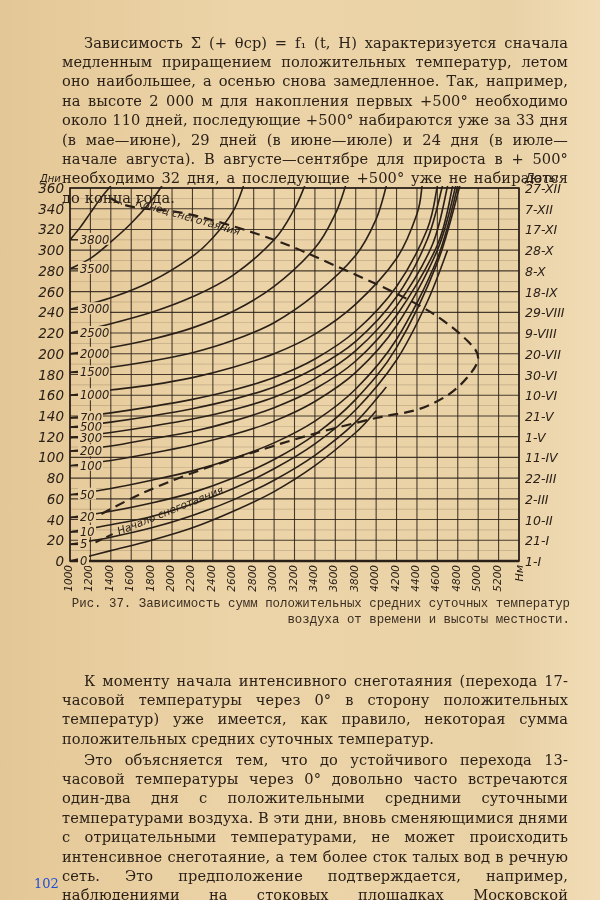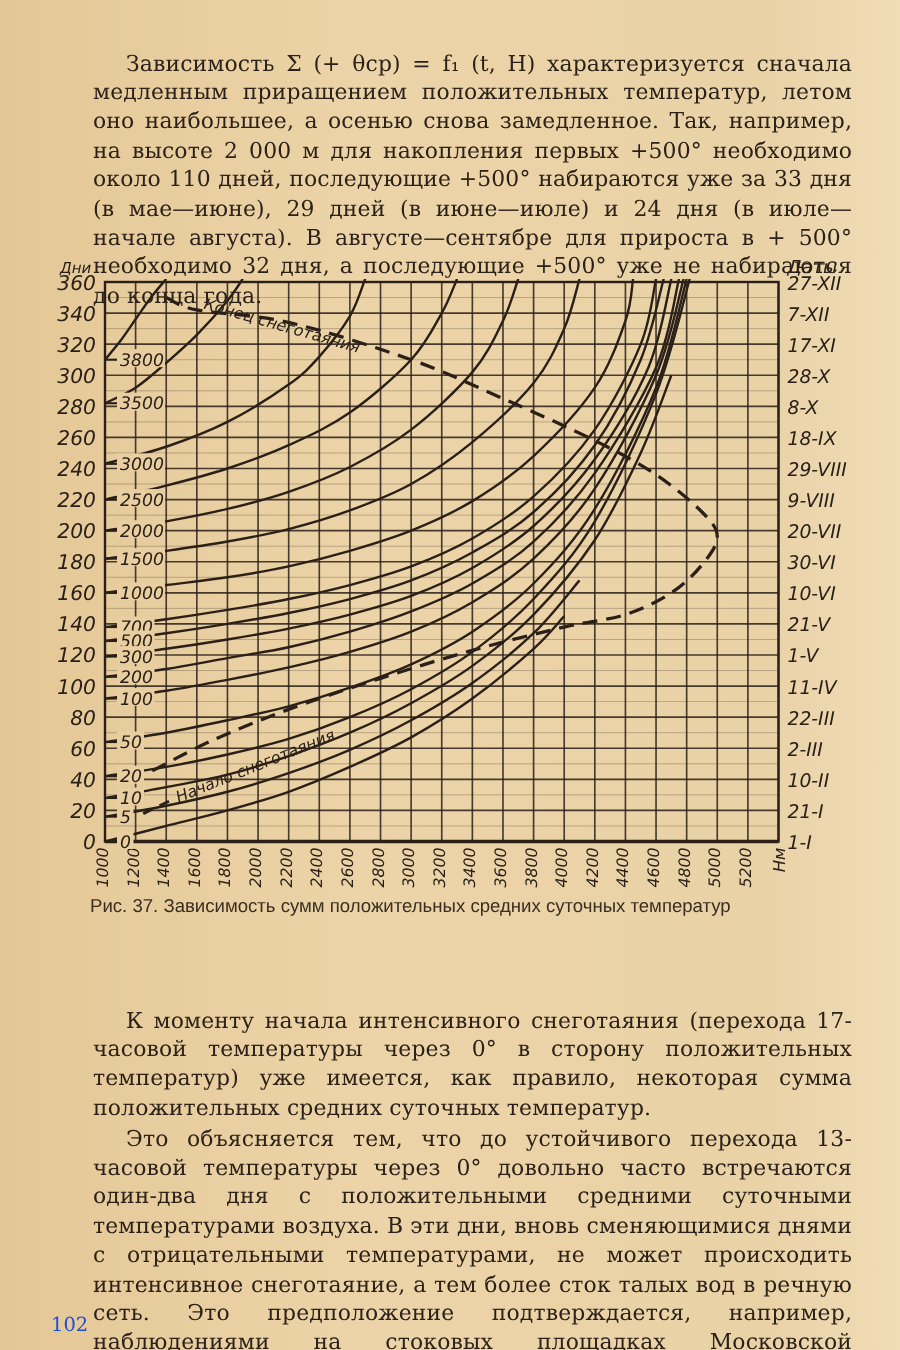--- a/index.html
+++ b/index.html
@@ -15,22 +15,22 @@
     position: absolute; left: 62px; width: 506px;
     font-size: 14.6px; line-height: 19.4px;
     text-align: justify; text-indent: 22px;
     letter-spacing: 0.1px;
   }
   #p1 { top: 18px; }
   #p2 { top: 656px; }
   #p3 { top: 735px; }
   .caption {
     position: absolute; left: 60px; width: 510px; top: 596px;
-    font-family: Liberation Sans, sans-serif;
-    font-size: 12.4px; line-height: 16px; text-align: left;
+    font-family: Liberation Mono, monospace;
+    font-size: 12.4px; line-height: 16px; text-align: right;
     color: #3a2e22;
   }
   .pagenum {
     position: absolute; left: 34px; top: 876px;
     font-size: 13px; color: #1d4ed8;
   }
   #chart { position: absolute; left: 0; top: 164px; width: 496px; height: 440px; }
   svg text { font-family: "DejaVu Sans", sans-serif; font-style: italic; fill: #2a2018; }
 </style>
 </head>
@@ -254,18 +254,19 @@
         <path d="M110.81818181818181,194.36111111111114 C114.21969696969697,195.74259259259262 117.62121212121211,199.8870370370371 131.22727272727272,202.65000000000003 C144.83333333333331,205.41296296296298 168.64393939393938,205.41296296296295 192.45454545454544,210.93888888888887 C216.2651515151515,216.4648148148148 250.28030303030306,227.34398148148145 274.0909090909091,235.80555555555554 C297.9015151515152,244.26712962962964 314.9090909090909,252.72870370370373 335.3181818181818,261.70833333333337 C355.72727272727275,270.687962962963 379.5378787878788,281.2217592592593 396.54545454545456,289.68333333333334 C413.5530303030303,298.1449074074074 425.45833333333337,304.5342592592592 437.3636363636364,312.47777777777776 C449.2689393939394,320.4212962962963 461.17424242424244,330.43703703703704 467.97727272727275,337.34444444444443 C474.78030303030306,344.2518518518518 478.1818181818182,348.0509259259259 478.1818181818182,353.9222222222222 C478.1818181818182,359.7935185185185 473.0795454545455,366.3555555555555 467.97727272727275,372.5722222222222 C462.875,378.7888888888889 456.0719696969697,385.6962962962963 447.5681818181818,391.22222222222223 C439.06439393939394,396.7481481481482 428.8598484848485,401.9287037037037 416.95454545454544,405.72777777777776 C405.0492424242424,409.5268518518518 393.1439393939394,410.0449074074074 376.1363636363636,414.01666666666665 C359.1287878787879,417.9884259259259 335.31818181818176,423.8597222222222 314.9090909090909,429.55833333333334 C294.5,435.25694444444446 274.0909090909091,441.64629629629627 253.6818181818182,448.2083333333333 C233.27272727272728,454.77037037037036 211.16287878787878,462.02314814814815 192.45454545454544,468.93055555555554 C173.7462121212121,475.83796296296293 156.73863636363637,482.7453703703704 141.4318181818182,489.65277777777777 C126.125,496.56018518518516 107.41666666666666,506.9212962962963 100.61363636363636,510.375" fill="none" stroke="#2a2018" stroke-width="2.2" stroke-dasharray="10 6"></path>
         <path d="M95.51136363636364,538.35 L112.85909090909091,530.0611111111111" stroke="#2a2018" stroke-width="2" stroke-dasharray="7 5" fill="none"></path>
       </g>
       <text x="0" y="0" font-size="10.5" transform="translate(135.3090909090909,201.61388888888894) rotate(16)">Конец снеготаяния</text>
       <text x="0" y="0" font-size="10.5" transform="translate(118.98181818181817,531.0972222222222) rotate(-22)">Начало снеготаяния</text>
     </svg>
 </div>
 
 <div class="caption">
   <div>Рис. 37. Зависимость сумм положительных средних суточных температур</div>
+  <div>воздуха от времени и высоты местности.</div>
 </div>
 
 <p class="para" id="p2">К моменту начала интенсивного снеготаяния (перехода 17-часовой температуры через 0° в сторону положительных температур) уже имеется, как правило, некоторая сумма положительных средних суточных температур.</p>
 <p class="para" id="p3">Это объясняется тем, что до устойчивого перехода 13-часовой температуры через 0° довольно часто встречаются один-два дня с положительными средними суточными температурами воздуха. В эти дни, вновь сменяющимися днями с отрицательными температурами, не может происходить интенсивное снеготаяние, а тем более сток талых вод в речную сеть. Это предположение подтверждается, например, наблюдениями на стоковых площадках Московской агрометеорологической станции (14), на которых</p>
 
 <div class="pagenum">102</div>
 
 </body></html>

